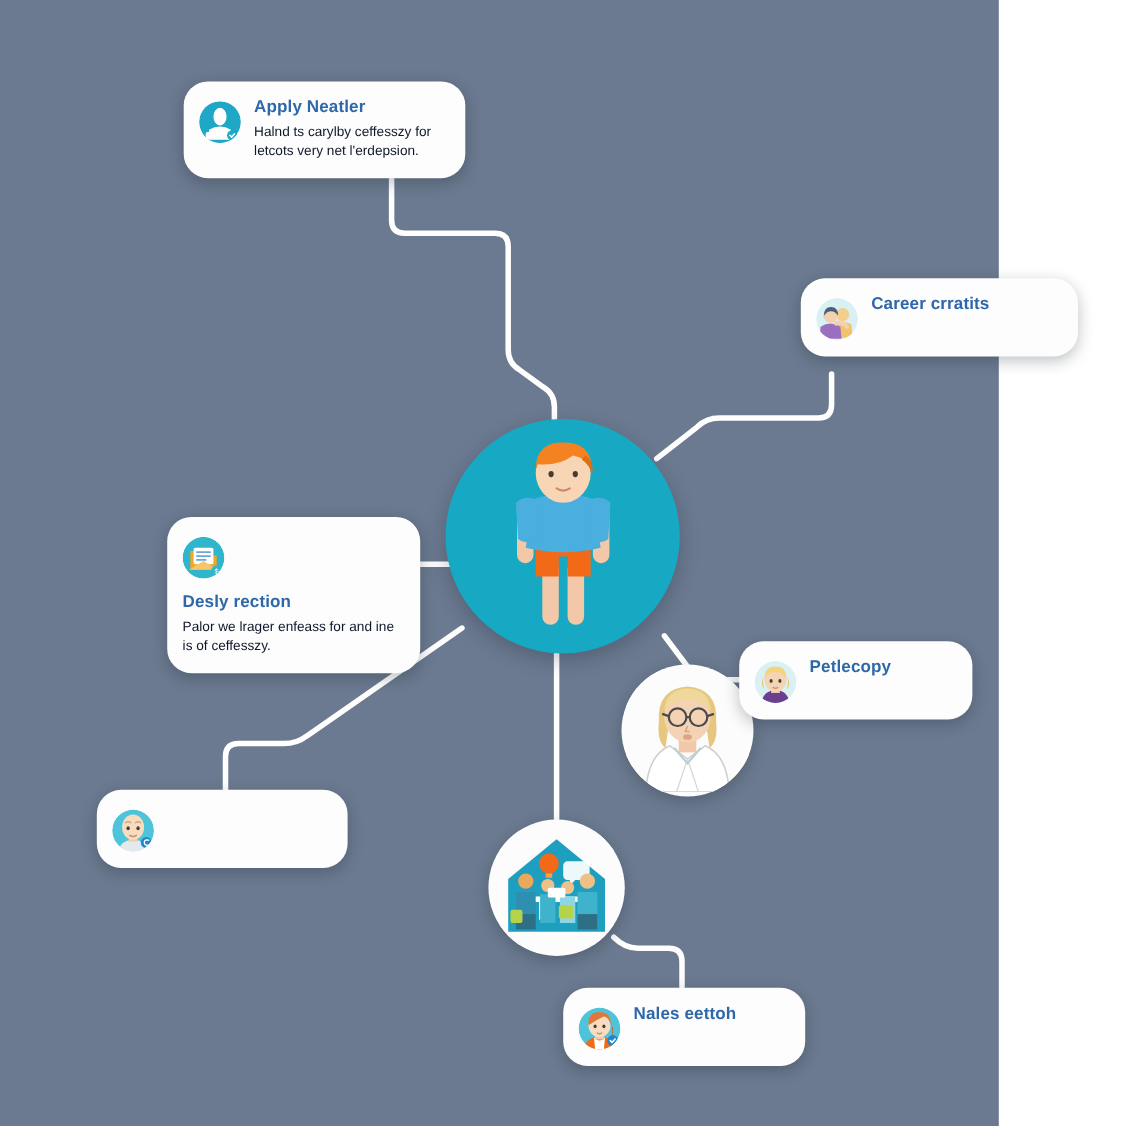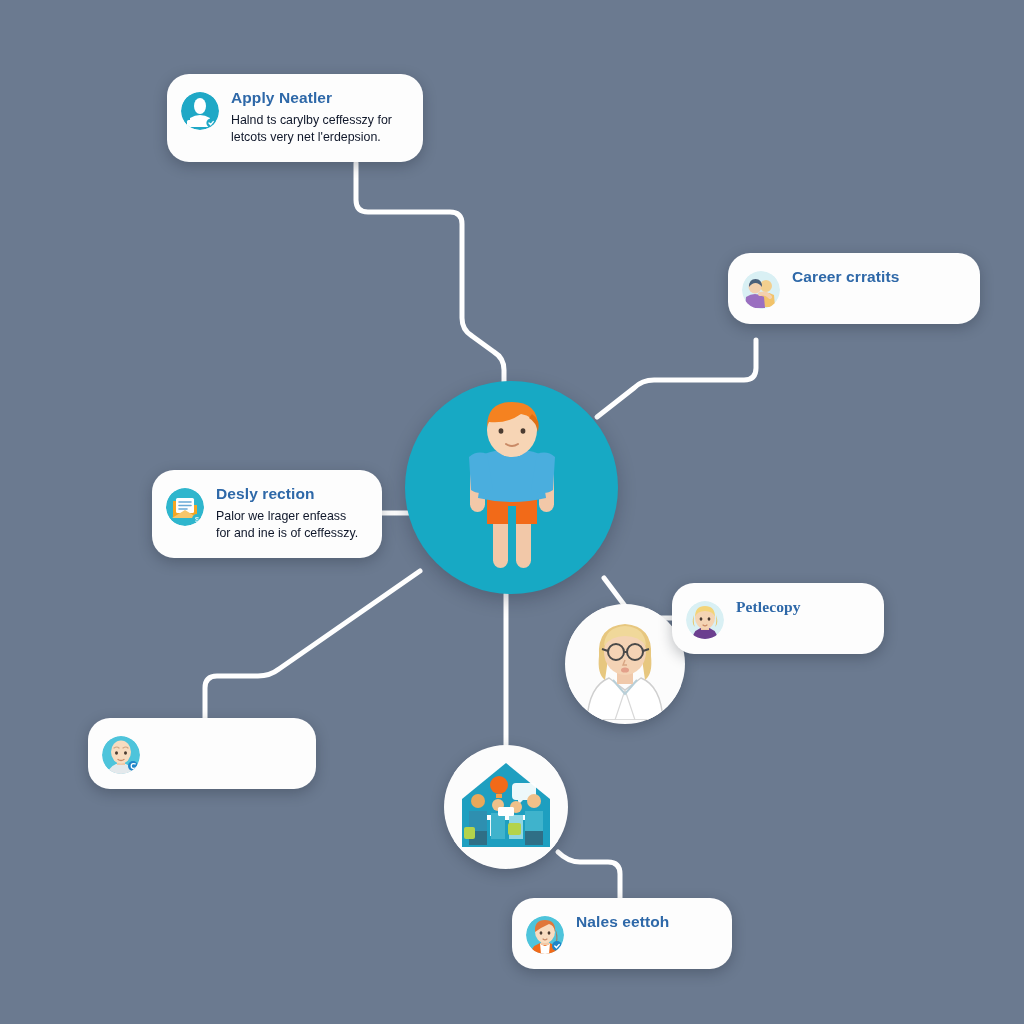--- a/index.html
+++ b/index.html
@@ -4,21 +4,21 @@
 <title>Mind Map Diagram</title>
 <style>
   * { box-sizing: border-box; margin: 0; padding: 0; }
   html, body {
     width: 1024px; height: 1024px;
     overflow: hidden;
     font-family: "Liberation Sans", sans-serif;
   }
   #canvas {
     position: relative;
-    width: 1024px; height: 1024px;
+    width: 908px; height: 1024px;
     background: #6b7a90;
   }
   #connectors {
     position: absolute; left: 0; top: 0;
     width: 1024px; height: 1024px;
     pointer-events: none;
   }
 
   
   .card {
@@ -53,22 +53,22 @@
   .card-body {
     color: #0f172a;
     font-size: 12.4px;
     line-height: 1.42;
     max-width: 215px;
   }
 
   
   #card-apply    { left: 167px; top: 74px;  width: 256px; }
   #card-career   { left: 684px; top: 253px; width: 252px; margin-left: 44px; }
-  #card-desly    { left: 152px; top: 470px; width: 230px; }
-  #card-petle    { left: 672px; top: 583px; width: 212px; font-family: Liberation Serif, serif; }
+  #card-desly    { left: 152px; top: 470px; width: 230px; flex-direction: column; }
+  #card-petle    { left: 672px; top: 583px; width: 212px; }
   #card-marer    { left:  88px; top: 718px; width: 228px; }
   #card-nales    { left: 512px; top: 898px; width: 220px; }
 
   
   .circle-node { position: absolute; border-radius: 50%; }
   #node-center {
     left: 405px; top: 381px;
     width: 213px; height: 213px;
     background: #17a9c4;
     box-shadow: 0 6px 18px rgba(16,24,38,0.25);

